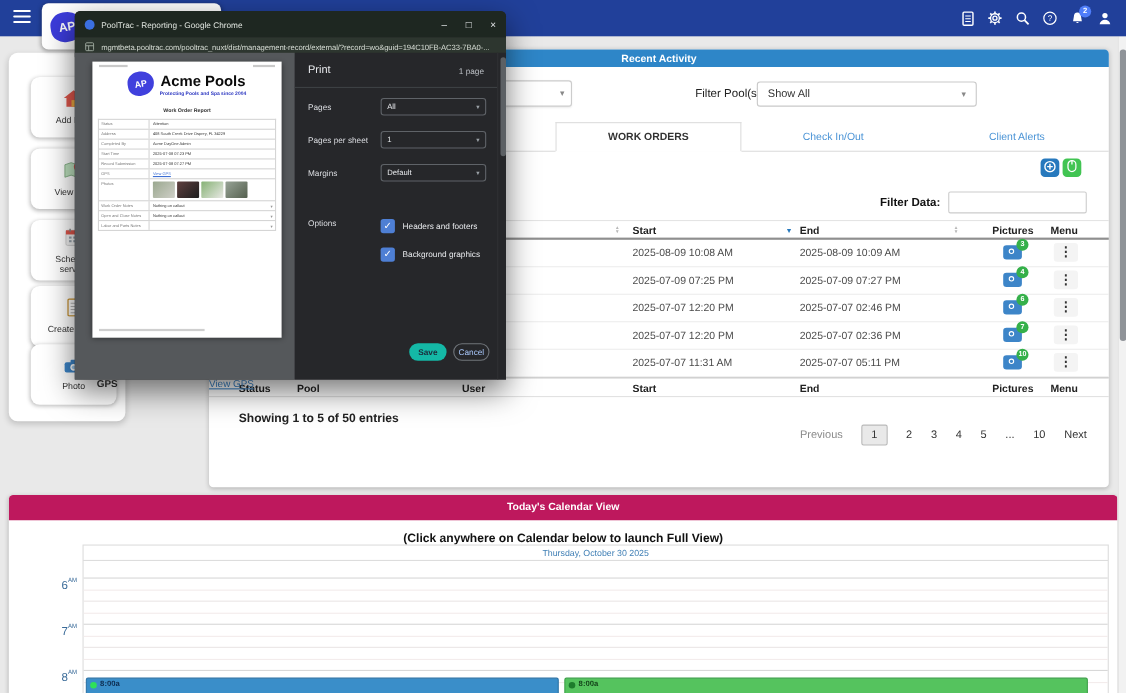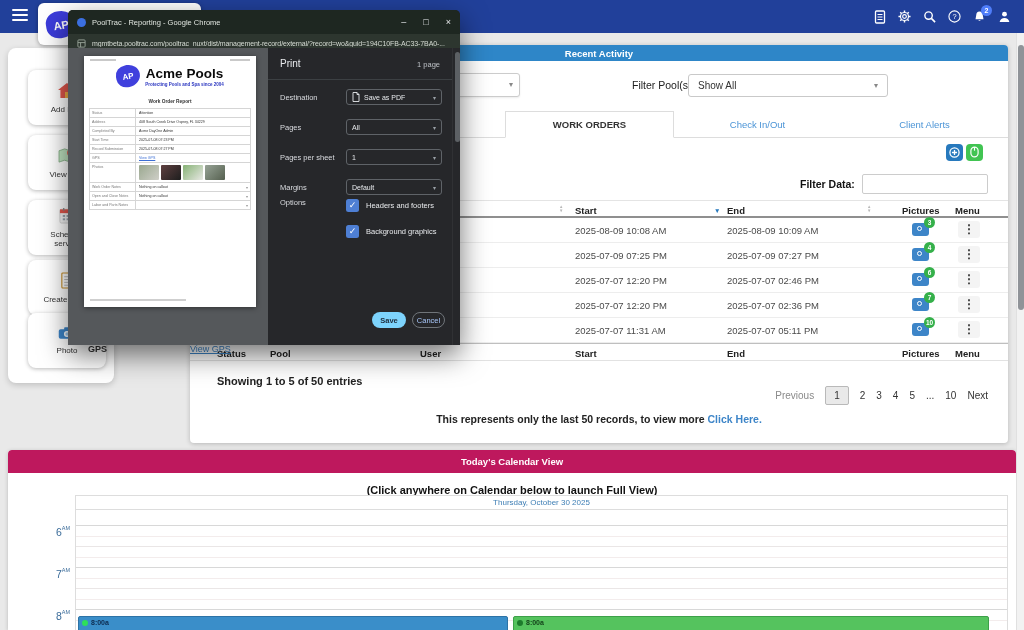--- a/index.html
+++ b/index.html
@@ -65,21 +65,21 @@
   .t-row{height:25px;border-bottom:1px solid #ededed;position:relative;font-size:9.5px;color:#4a4a4a;}
   .c-start{position:absolute;left:385px;top:7px;}
   .c-end{position:absolute;left:537px;top:7px;text-align:right;}
   .c-pic{position:absolute;left:722px;top:5px;width:17px;height:13px;background:#3d85c8;border-radius:3px;cursor:pointer;}
   .c-pic .lens{position:absolute;left:5px;top:3px;width:5px;height:5px;border:1.4px solid #fff;border-radius:50%;}
   .pic-badge{position:absolute;right:-6px;top:-6px;min-width:11px;height:11px;background:#35b04a;border-radius:6px;
              color:#fff;font-size:6.5px;font-weight:bold;display:flex;align-items:center;justify-content:center;padding:0 1px;}
   .c-menu{position:absolute;left:768px;top:3px;font-size:12px;font-weight:bold;color:#333;background:#f4f4f4;
           border-radius:3px;padding:0 5px;cursor:pointer;line-height:17px;}
   .showing{position:absolute;left:27px;top:330px;font-size:11px;font-weight:bold;color:#222;}
-  #pagination{position:absolute;right:20px;top:341px;display:flex;align-items:center;gap:11px;font-size:10px;color:#333;}
+  #pagination{position:absolute;right:20px;top:341px;display:flex;align-items:center;gap:17px;font-size:10px;color:#333;}
   .pg-prev{color:#8a8a8a;cursor:pointer;}
   .pg-num{cursor:pointer;}
   .pg-num.active{border:1px solid #b9b9b9;background:#e9e9e9;border-radius:2px;padding:3px 8px;}
   .pg-next{cursor:pointer;}
   .note{position:absolute;left:0;right:0;top:368px;text-align:center;font-size:10.5px;font-weight:bold;color:#222;}
   .note a{color:#3d85c8;cursor:pointer;text-decoration:none;}
   .gps-l{position:absolute;left:88px;top:344px;font-size:9px;font-weight:bold;color:#333;z-index:2;}
   .gps-a{position:absolute;left:190px;top:344px;font-size:9px;color:#3d85c8;text-decoration:underline;z-index:2;cursor:pointer;}
 
   
@@ -144,21 +144,21 @@
   .pf-label{position:absolute;left:12px;top:9px;font-size:7.5px;color:#dadce0;}
   .pf-select{position:absolute;left:78px;top:5px;width:96px;height:16px;border:1px solid #5f6368;border-radius:3px;
              display:flex;align-items:center;gap:4px;padding:0 5px;font-size:7px;color:#e8eaed;cursor:pointer;}
   .pf-caret{margin-left:auto;font-size:6px;color:#9aa0a6;}
   .pp-optlabel{position:absolute;left:12px;top:150px;font-size:7.5px;color:#dadce0;}
   #print-options{position:absolute;left:78px;top:144px;}
   .po-row{display:flex;align-items:center;gap:7px;height:26px;}
   .cb{width:13px;height:13px;background:#4e7fd4;border-radius:2.5px;color:#fff;font-size:9px;display:flex;
       align-items:center;justify-content:center;cursor:pointer;}
   .po-label{font-size:7.5px;color:#e8eaed;}
-  .pp-save{position:absolute;left:104px;top:264px;width:34px;height:16px;background:#7dd3fc;border-radius:9px;
+  .pp-save{position:absolute;left:104px;top:264px;width:34px;height:16px;background:#14b8a6;border-radius:9px;
            color:#1c2b3a;font-size:7.5px;font-weight:bold;display:flex;align-items:center;justify-content:center;cursor:pointer;}
   .pp-cancel{position:absolute;left:144px;top:264px;width:33px;height:16px;border:1px solid #70757a;border-radius:9px;
              color:#a8c7fa;font-size:7.5px;display:flex;align-items:center;justify-content:center;cursor:pointer;}
   .dlg-scroll{width:8px;background:#26272a;border-left:1px solid #303134;position:relative;flex:0 0 auto;}
   .dlg-thumb{position:absolute;left:1.5px;top:4px;width:5px;height:90px;background:#5c6064;border-radius:3px;cursor:grab;}
 </style>
 </head>
 <body>
 
 <div id="root">
@@ -371,24 +371,20 @@
         <span class="pg-prev">Previous</span>
         <span class="pg-num active">1</span>
         <span class="pg-num">2</span>
         <span class="pg-num">3</span>
         <span class="pg-num">4</span>
         <span class="pg-num">5</span>
         <span class="pg-num">...</span>
         <span class="pg-num">10</span>
         <span class="pg-next">Next</span>
       </div>
-    <div class="note">
-      <span>This represents only the last 50 records, to view more</span>
-      <a>Click Here.</a>
-    </div>
   </div>
 
   <span class="gps-l">GPS</span>
   <a class="gps-a">View GPS</a>
 
   <div class="cal">
     <div class="cal-h">Today's Calendar View</div>
     <div class="cal-hint">(Click anywhere on Calendar below to launch Full View)</div>
     <div class="cal-datebox">Thursday, October 30 2025</div>
     <div id="cal-hours">
@@ -502,31 +498,20 @@
               </div>
             </div>
           <span class="sheet-foot"></span>
         </div>
       </div>
       <div class="print-panel">
         <span class="pp-head">Print</span>
         <span class="pp-pages">1 page</span>
         <div class="pp-div"></div>
         <div id="print-fields">
-            <div class="pf-row">
-              <span class="pf-label">Destination</span>
-              <div class="pf-select">
-                <span class="pdf-ic"><svg width="8" height="10" viewBox="0 0 8 10">
-                    <path d="M1 .5h4l2 2v7H1z" fill="none" stroke="#e8eaed" stroke-width=".9"></path>
-                    <path d="M5 .5v2h2" fill="none" stroke="#e8eaed" stroke-width=".9"></path>
-                  </svg></span>
-                <span class="pf-val">Save as PDF</span>
-                <span class="pf-caret">▾</span>
-              </div>
-            </div>
             <div class="pf-row">
               <span class="pf-label">Pages</span>
               <div class="pf-select">
                 <span class="pf-val">All</span>
                 <span class="pf-caret">▾</span>
               </div>
             </div>
             <div class="pf-row">
               <span class="pf-label">Pages per sheet</span>
               <div class="pf-select">

